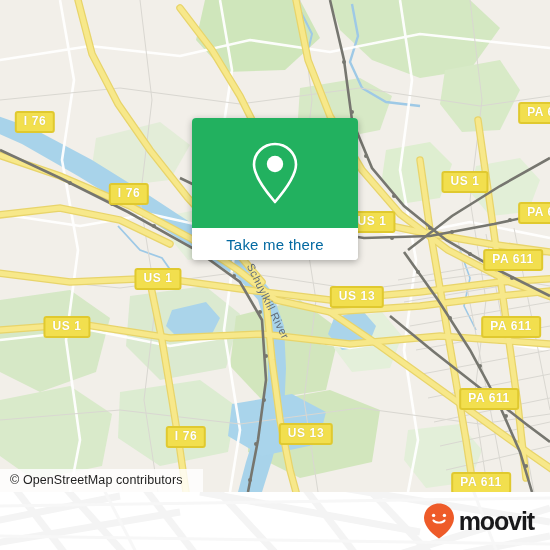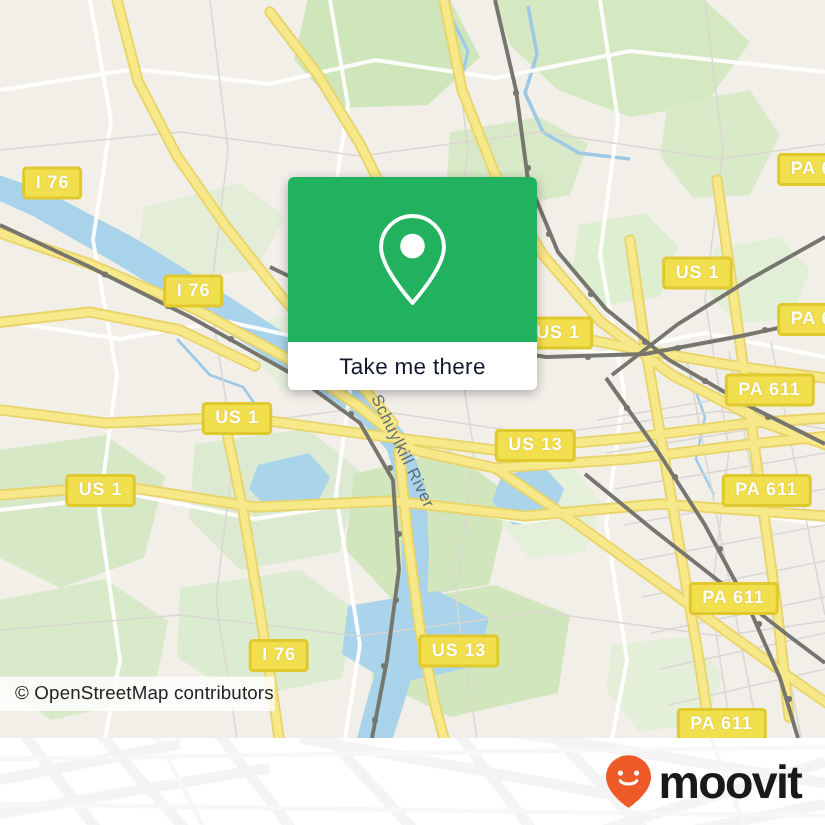--- a/index.html
+++ b/index.html
@@ -37,23 +37,23 @@
     position:absolute;
     font-size:11px;
     color:#5f6b78;
     white-space:nowrap;
     letter-spacing:.5px;
     transform-origin:left center;
   }
 
   
   #attribution {
-    position:absolute; left:0; bottom:18px;
+    position:absolute; left:0; bottom:0;
     background:rgba(255,255,255,.82);
-    padding:4px 0 5px 10px;
+    padding:4px 20px 5px 10px;
     font-size:12.5px;
     color:#222;
     letter-spacing:.1px;
   }
 
   
   #popup {
     position:absolute;
     left:192px; top:118px;
     width:166px;
@@ -67,40 +67,40 @@
     background:#22b15f;
     display:flex; align-items:center; justify-content:center;
   }
   #popup-bottom {
     height:32px;
     background:#ffffff;
     display:flex; align-items:center; justify-content:center;
   }
   #popup-label {
     font-size:15px;
-    color:#0f172a;
+    color:#0369a1;
     letter-spacing:.2px;
   }
 
   
   #footer {
     position:absolute; left:0; top:492px; width:550px; height:58px;
     background:#ffffff; overflow:hidden;
   }
   #footer-watermark { position:absolute; left:0; top:0; width:550px; height:58px; opacity:1; }
   #footer-title {
     position:absolute; left:20px; top:50%; transform:translateY(-50%);
     font-size:16.5px; color:#33383d; letter-spacing:.1px; white-space:nowrap;
   }
   #brand {
     position:absolute; right:16px; top:50%; transform:translateY(-50%);
     display:flex; align-items:center; gap:2px;
   }
   #brand-text {
-    font-size:31px; font-weight:bold; color:#19191b;
+    font-size:25px; font-weight:bold; color:#19191b;
     letter-spacing:-1.1px; line-height:31px;
   }
 </style>
 </head>
 <body>
 
 <div id="app">
 
   <div id="map">
 

